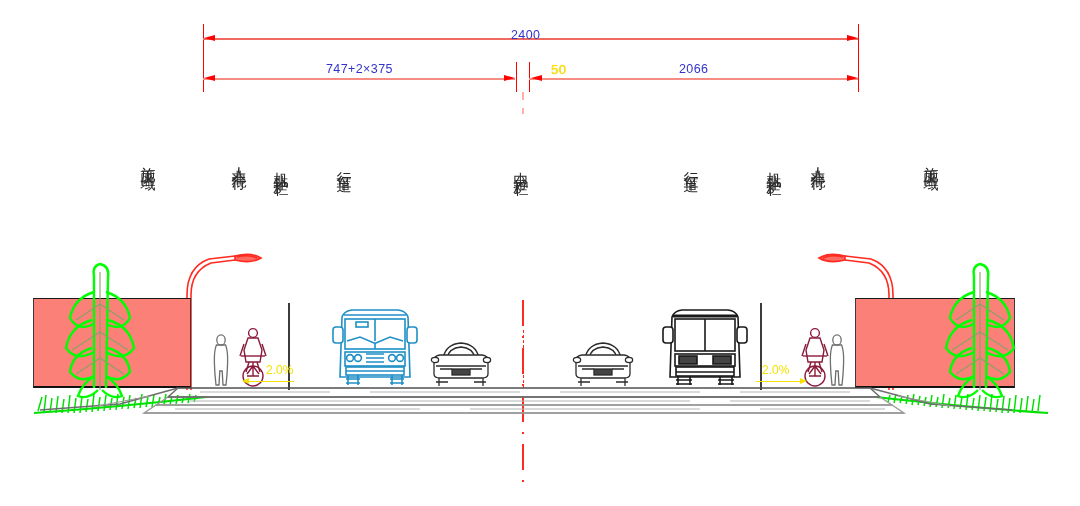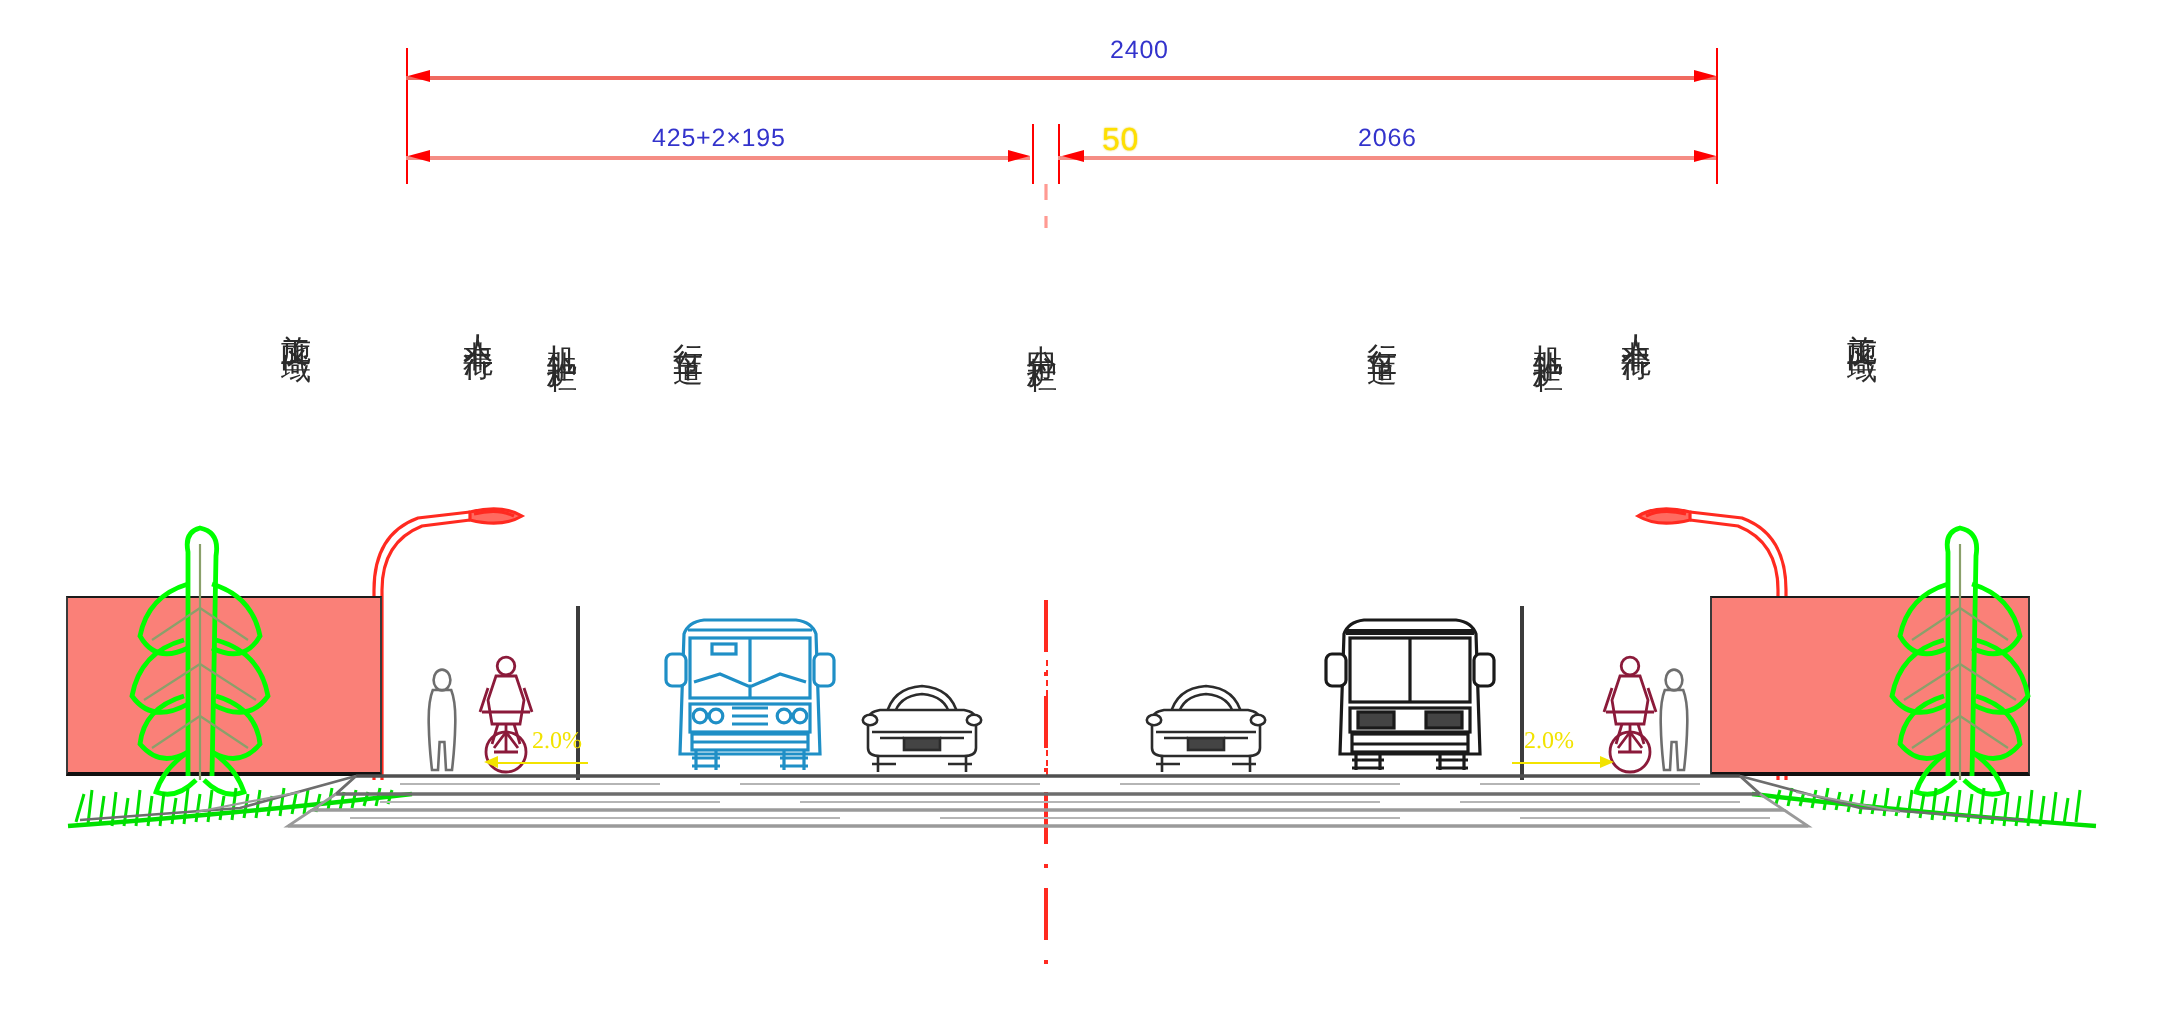--- a/index.html
+++ b/index.html
@@ -32,21 +32,21 @@
   .dim-arrow.left  { border-right: 11px solid #ff0000; }
   .dim-arrow.right { border-left: 11px solid #ff0000; }
   .dim-text {
     position: absolute;
     font-size: 12.5px;
     color: #3333cc;
     white-space: nowrap;
     letter-spacing: .4px;
   }
   .dim-text.tiny {
-    font-size: 16px;
+    font-size: 13px;
     color: #ffe000;
     text-shadow: 0 0 1px #e0c000;
     padding-left: 36px;
   }
 
   
   .vlabel {
     position: absolute;
     writing-mode: vertical-rl;
     text-orientation: upright;
@@ -79,21 +79,21 @@
     width: 0;
     border-left: 1.6px dashed #ff2a20;
   }
 
   
   .slope {
     position: absolute;
     font-size: 12px;
     color: #f2e300;
     white-space: nowrap;
-    font-family: Liberation Serif, serif;
+    font-family: Liberation Sans, sans-serif;
   }
   .slope-arrow {
     position: absolute;
     height: 0;
     border-top: 1.4px solid #f2e300;
   }
   .slope-head {
     position: absolute;
     width: 0; height: 0;
     border-top: 3px solid transparent;
@@ -109,29 +109,29 @@
 
 <div id="stage">
 
   <div>
 
     <div class="dim-tick" style="left:203px; top:24px; height:68px;"></div>
     <div class="dim-tick" style="left:858px; top:24px; height:68px;"></div>
     <div class="dim-line strong" style="left:203px; top:38px; width:655px;"></div>
     <div class="dim-arrow left" style="left:204px; top:35px;"></div>
     <div class="dim-arrow right" style="left:847px; top:35px;"></div>
-    <div class="dim-text" style="left:511px; top:18px;margin-left:44px;">2400</div>
+    <div class="dim-text" style="left:511px; top:28px;">2400</div>
   </div>
 
   <div>
 
     <div class="dim-line" style="left:203px; top:78px; width:312px;"></div>
     <div class="dim-arrow left" style="left:204px; top:75px;"></div>
     <div class="dim-arrow right" style="left:504px; top:75px;"></div>
-    <div class="dim-text" style="left:326px; top:62px;">425+2×195</div>
+    <div class="dim-text" style="left:326px; top:62px;">747+2×375</div>
 
     <div class="dim-tick" style="left:516px; top:62px; height:30px;"></div>
     <div class="dim-tick" style="left:529px; top:62px; height:30px;"></div>
     <div class="dim-text tiny" style="left:515px; top:62px;">50</div>
 
     <div class="dim-line" style="left:529px; top:78px; width:329px;"></div>
     <div class="dim-arrow left" style="left:531px; top:75px;"></div>
     <div class="dim-arrow right" style="left:847px; top:75px;"></div>
     <div class="dim-text" style="left:679px; top:62px;">2066</div>
   </div>

